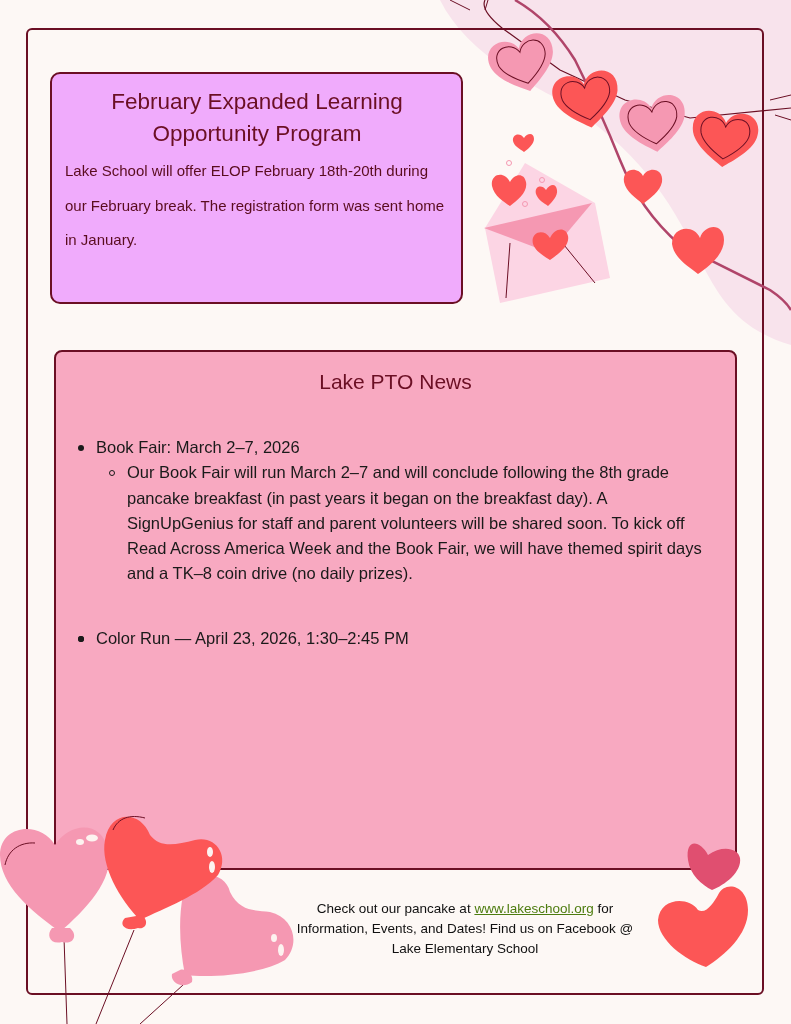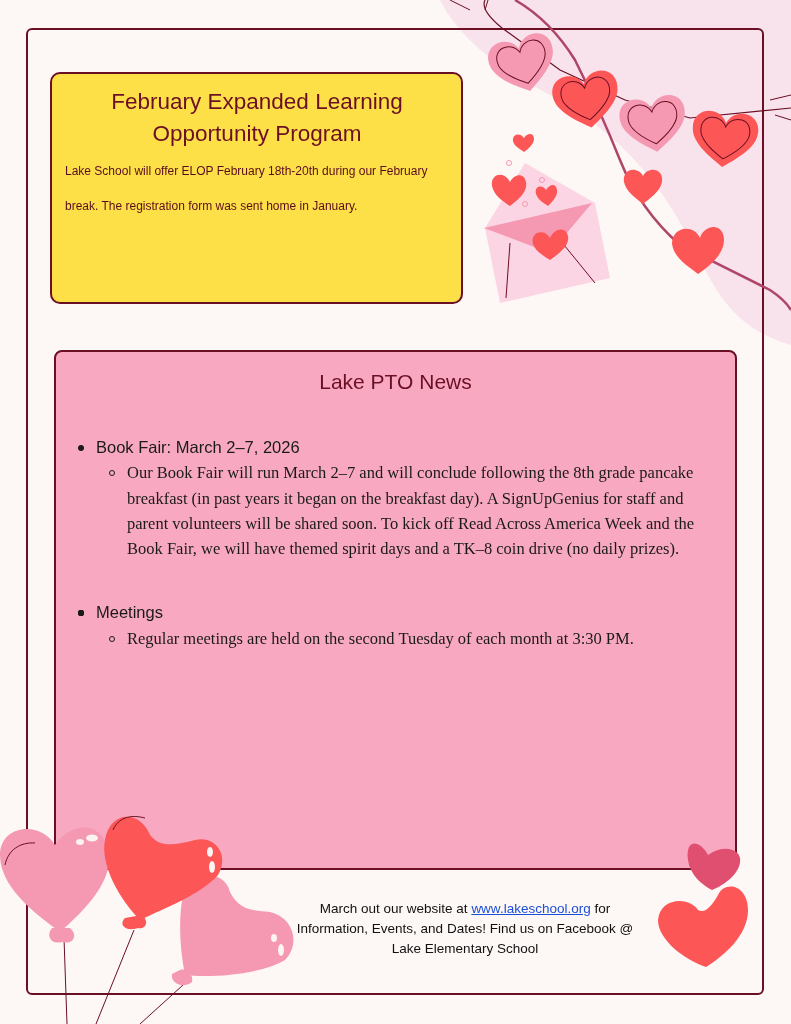--- a/index.html
+++ b/index.html
@@ -8,55 +8,55 @@
     background:#fdf8f5;
     font-family:"Liberation Sans", "DejaVu Sans", sans-serif;
   }
   .blob-bg { position:absolute; left:0; top:0; width:791px; height:1024px; z-index:0; }
   .frame {
     position:absolute; left:26px; top:28px; width:738px; height:967px;
     border:2px solid #6b0f24; border-radius:6px; box-sizing:border-box; z-index:1;
   }
   .elop-box {
     position:absolute; left:50px; top:72px; width:413px; height:232px;
-    background:#fde047; border:2px solid #6b0f24; border-radius:10px; box-sizing:border-box;
+    background:#f0abfc; border:2px solid #6b0f24; border-radius:10px; box-sizing:border-box;
     z-index:3; padding:12px 12px 0 13px;
   }
   .elop-title {
     text-align:center; color:#6b0f24; font-size:22.5px; line-height:32px; margin:0;
     font-weight:normal;
   }
   .elop-body {
-    color:#5a0c1e; font-size:12px; line-height:34.5px; margin:4px 0 0 0;
+    color:#5a0c1e; font-size:15px; line-height:34.5px; margin:4px 0 0 0;
   }
   .pto-box {
     position:absolute; left:54px; top:350px; width:683px; height:520px;
     background:#f8a9c1; border:2px solid #6b0f24; border-radius:8px; box-sizing:border-box;
     z-index:2; padding:16px 20px 16px 20px;
   }
   .pto-title {
     text-align:center; color:#6b0f24; font-size:21px; line-height:28px; margin:0 0 4px 0;
     font-weight:normal;
   }
   ul.items { margin:0; padding:0; list-style:none; }
   ul.items > li { position:relative; padding-left:20px; color:#1a1a1a; font-size:16.5px; line-height:25.3px;margin-top:39px; }
   ul.items > li::before {
     content:""; position:absolute; left:2px; top:10px; width:6px; height:6px; border-radius:50%; background:#1a1a1a;
   }
   ul.sub { margin:0; padding:0; list-style:none; }
-  ul.sub > li { position:relative; padding-left:31px;font-family:Liberation Serif, serif; }
+  ul.sub > li { position:relative; padding-left:31px; }
   ul.sub > li::before {
     content:""; position:absolute; left:13px; top:10px; width:4px; height:4px; border-radius:50%;
     border:1.3px solid #1a1a1a;
   }
   .footer-text {
     position:absolute; left:283px; top:899px; width:364px; text-align:center;
     color:#111; font-size:13.5px; line-height:20px; z-index:3;
   }
-  .footer-text a { color:#1d4ed8; text-decoration:underline; }
+  .footer-text a { color:#4d7c0f; text-decoration:underline; }
   .deco { position:absolute; z-index:4; }
 </style>
 </head>
 <body>
 
 <svg class="blob-bg" viewBox="0 0 791 1024">
   <path d="M440 0 L791 0 L791 345 C740 330 720 300 700 260 C670 200 640 150 560 100 C500 70 460 40 440 0 Z" fill="#f8e3ec"></path>
 </svg>
 
 <div class="frame"></div>
@@ -71,32 +71,27 @@
   <ul class="items">
     <li>
       <span>Book Fair: March 2–7, 2026</span>
       <ul class="sub">
           <li>Our Book Fair will run March 2–7 and will conclude following the 8th grade pancake breakfast (in past years it began on the breakfast day). A SignUpGenius for staff and parent volunteers will be shared soon. To kick off Read Across America Week and the Book Fair, we will have themed spirit days and a TK–8 coin drive (no daily prizes).</li>
         </ul>
     </li>
     <li>
     </li>
     <li>
-    </li>
-    <li>
-      <span>Meetings</span>
-      <ul class="sub">
-          <li>Regular meetings are held on the second Tuesday of each month at 3:30 PM.</li>
-        </ul>
+      <span>Color Run — April 23, 2026, 1:30–2:45 PM</span>
     </li>
   </ul>
 </section>
 
 <div class="footer-text">
-  <span>March out our website at </span><a>www.lakeschool.org</a><span> for Information, Events, and Dates! Find us on Facebook @ Lake Elementary School</span>
+  <span>Check out our pancake at </span><a>www.lakeschool.org</a><span> for Information, Events, and Dates! Find us on Facebook @ Lake Elementary School</span>
 </div>
 
 <svg class="deco" style="left:440px;top:0;" width="351" height="350" viewBox="0 0 351 350">
   <path d="M45 0 Q40 10 62 28 L120 70 L185 100 L250 118 L351 108" stroke="#6b0f24" stroke-width="1.2" fill="none"></path>
   <path d="M75 0 Q110 20 135 60 Q160 110 180 160 Q200 210 240 245 Q290 270 330 290 Q345 300 351 310" stroke="#b0456a" stroke-width="2.5" fill="none"></path>
   <path d="M10 0 L30 10 M48 0 L45 10 M330 100 L351 95 M335 115 L351 120" stroke="#6b0f24" stroke-width="1" fill="none"></path>
 
   <g transform="translate(82,60) rotate(-15)">
     <path d="M0 -12 C-8 -30 -38 -25 -32 0 C-28 14 -10 25 0 32 C10 25 28 14 32 0 C38 -25 8 -30 0 -12 Z" fill="#f598b2"></path>
     <path d="M0 -8 C-6 -22 -28 -19 -24 0 C-21 10 -8 19 0 24 C8 19 21 10 24 0 C28 -19 6 -22 0 -8 Z" fill="none" stroke="#6b0f24" stroke-width="1"></path>

